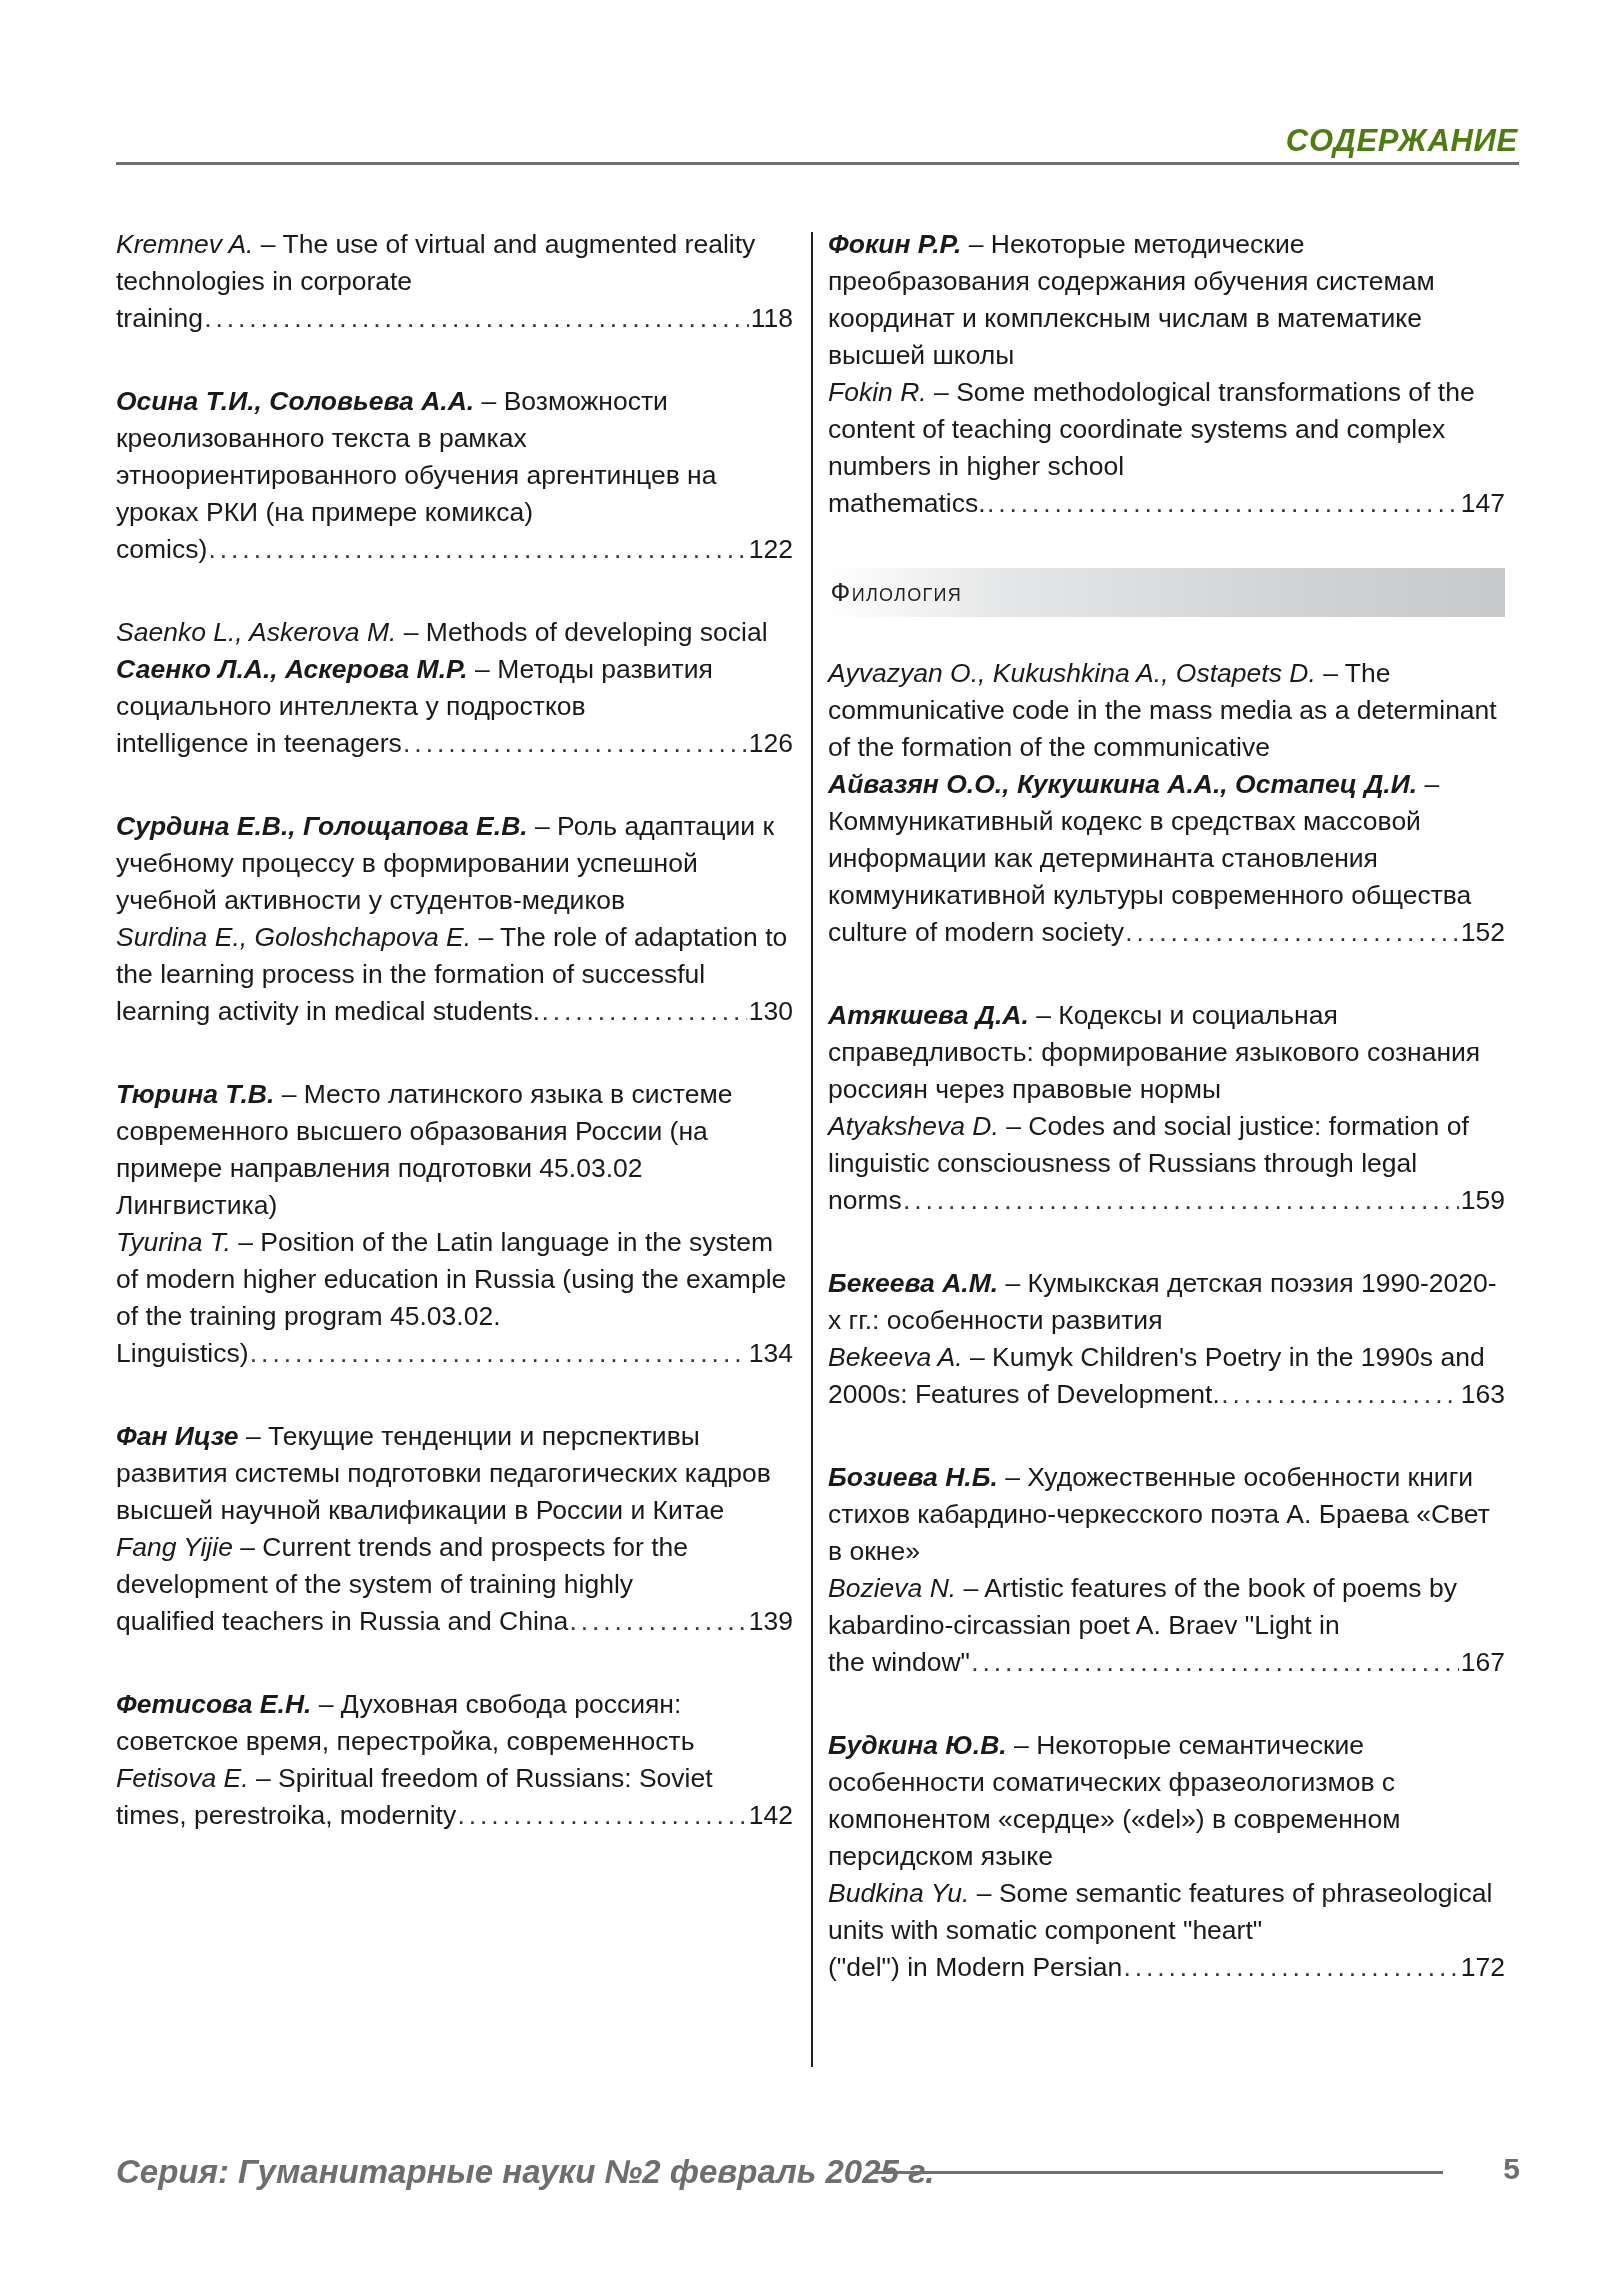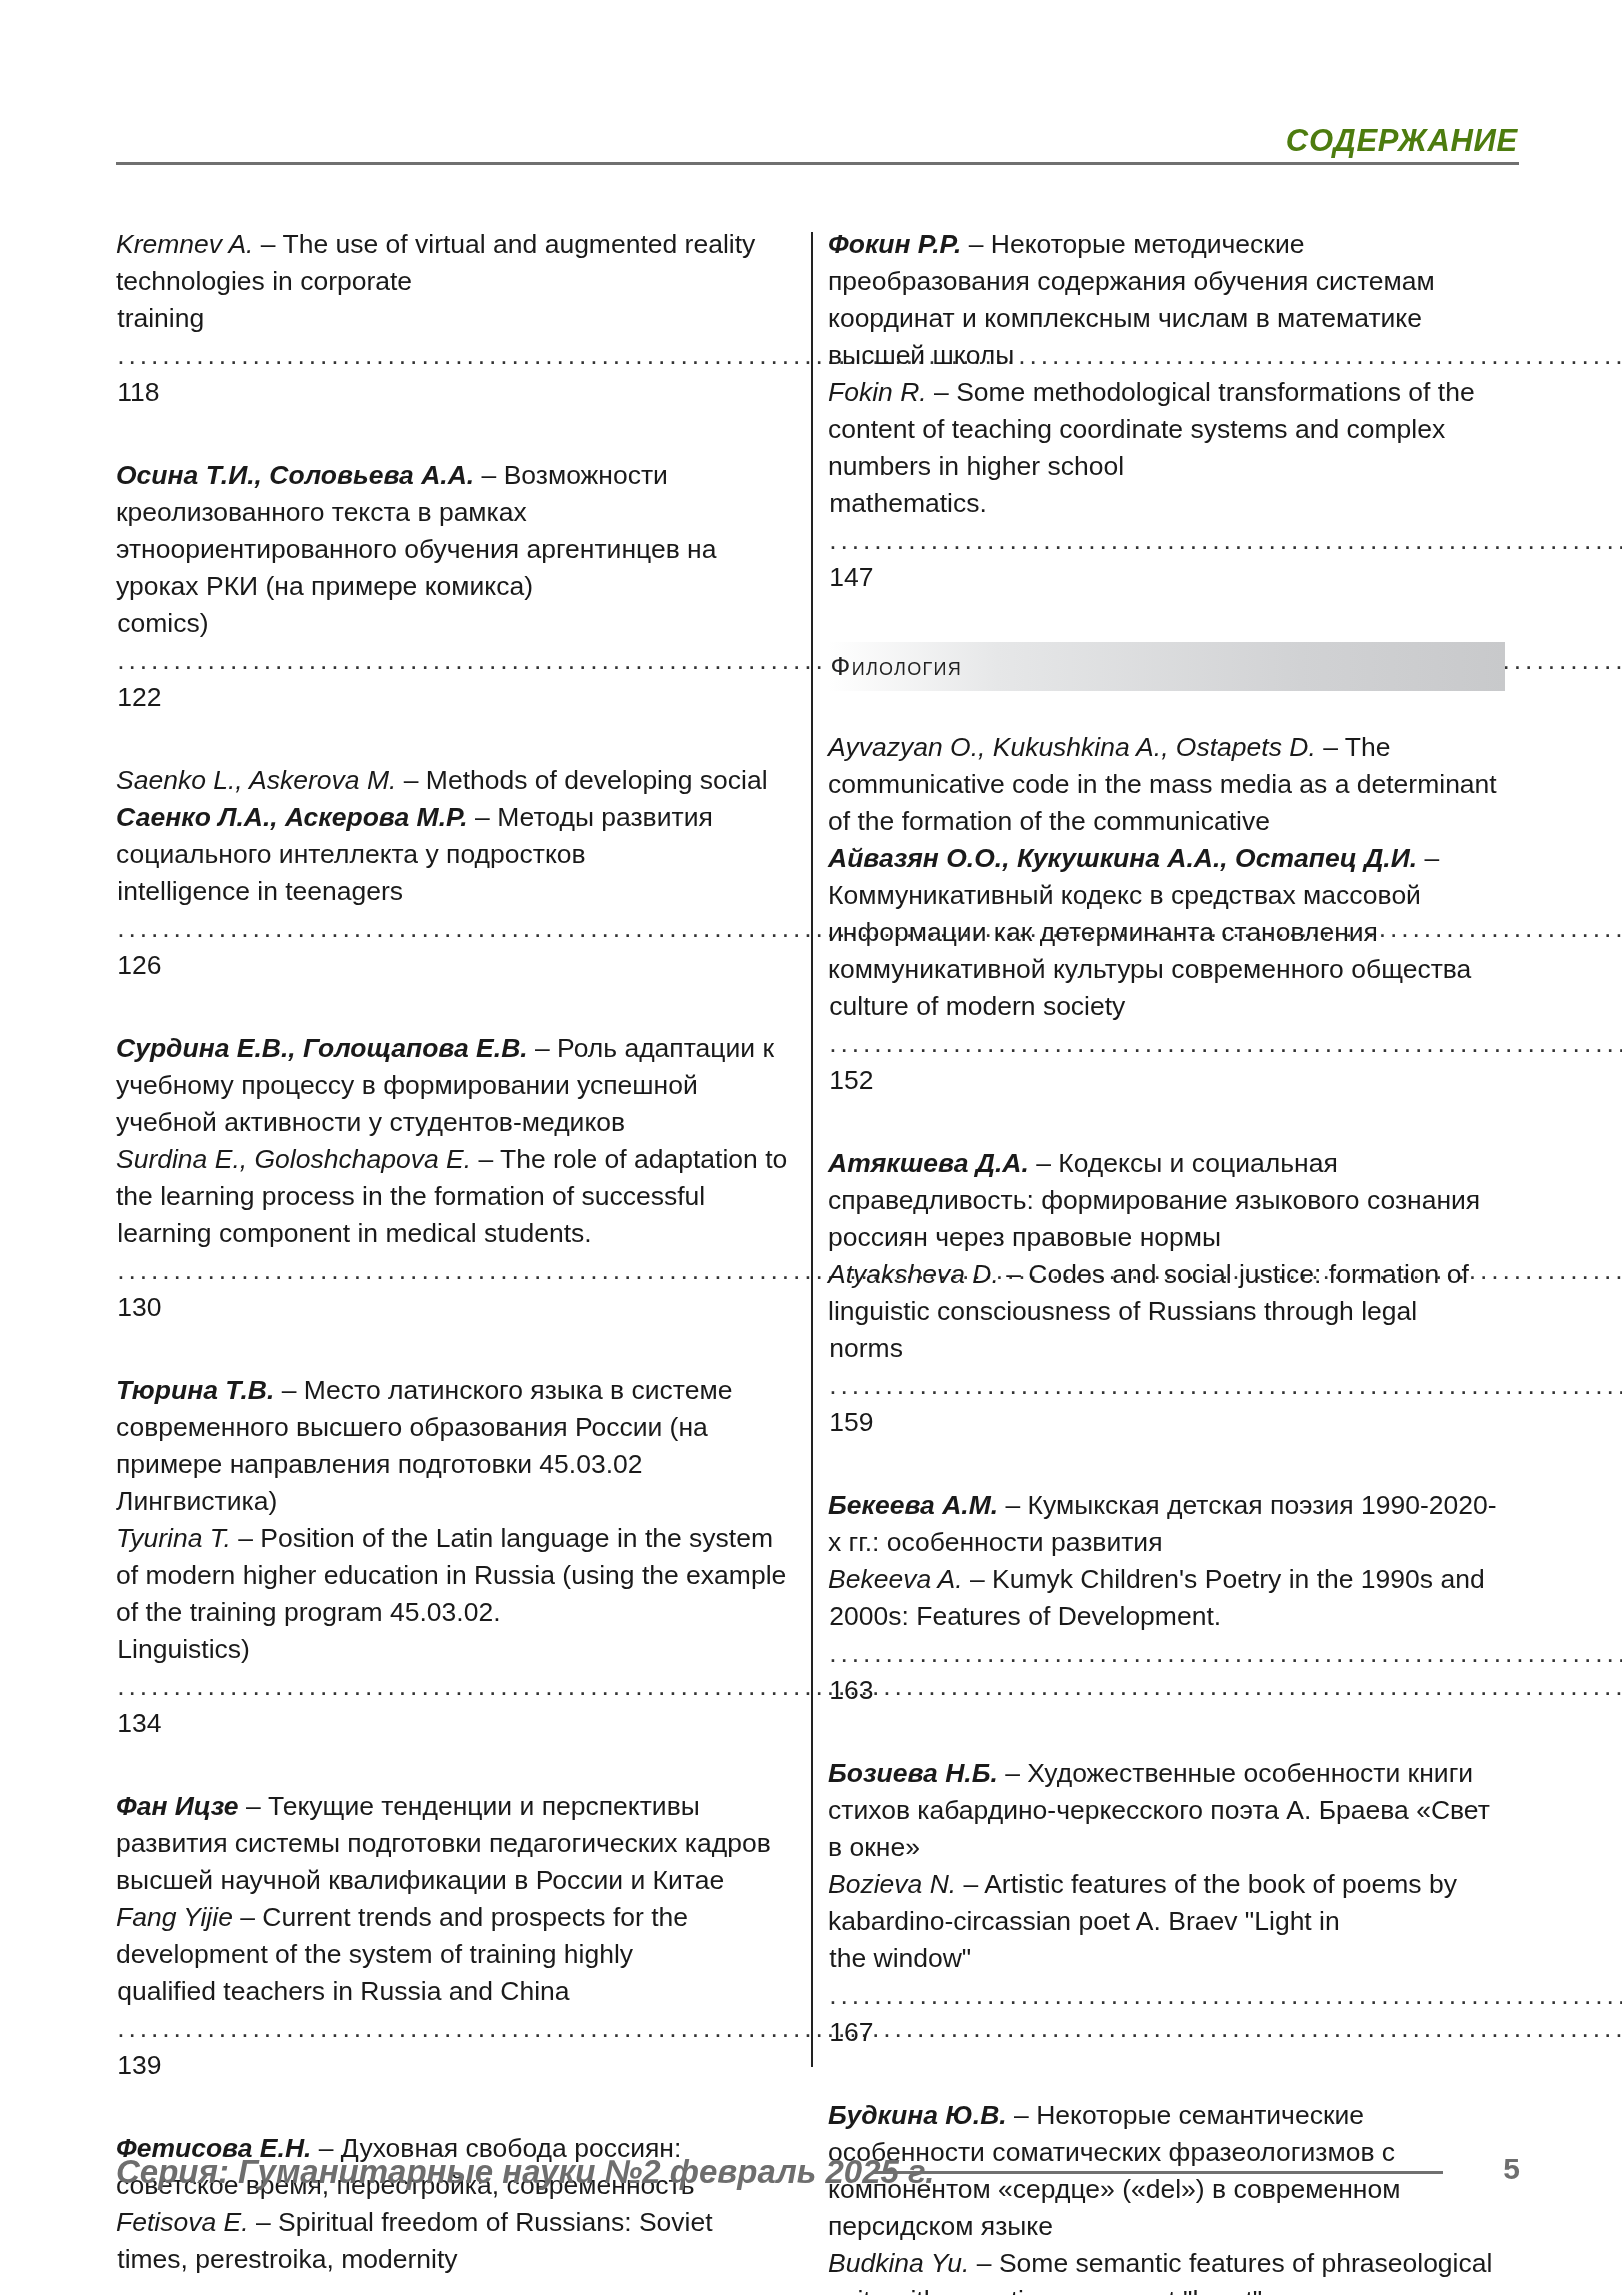--- a/index.html
+++ b/index.html
@@ -9,21 +9,21 @@
                   font-weight: bold; color: #4d7c0f; letter-spacing: 0.7px; }
   .header-rule { position: absolute; left: 116px; top: 162px; width: 1403px; height: 2.6px; background: #707070; }
   .col-divider { position: absolute; left: 811px; top: 232px; width: 2px; height: 1835px; background: #222; }
   .col { position: absolute; top: 226px; width: 677px; }
   .col-left { left: 116px; }
   .col-right { left: 828px; }
   .entry { font-size: 26.5px; line-height: 37px; margin-bottom: 46px; }
   .entry .ru-authors { font-weight: bold; font-style: italic; }
   .entry .en-authors { font-style: italic; }
   .entry .line { display: block; }
-  .entry .last { display: flex; align-items: baseline; white-space: nowrap; flex-direction: column; }
+  .entry .last { display: flex; align-items: baseline; white-space: nowrap; }
   .entry .last .txt { flex: 0 0 auto; }
   .entry .last .dots { flex: 1 1 auto; overflow: hidden; margin: 0 1.3px; letter-spacing: 3.9px; color: #333; }
   .entry .last .dots::before { content: "........................................................................................................................................................"; }
   .entry .last .page { flex: 0 0 auto; }
   .section-bar { height: 49px; margin: 39px 0 38px 0;
                  background: linear-gradient(to right, #ffffff 0%, #e6e7e8 25%, #d1d2d4 70%, #c8c9cb 100%);
                  display: flex; align-items: center; padding-left: 2.6px; }
   .section-bar span { font-size: 26px; font-weight: normal; letter-spacing: 1.3px; color: #222; font-variant: small-caps; }
   .footer-series { position: absolute; left: 116px; top: 2153px; font-size: 33px; font-style: italic; font-weight: bold; color: #6e6e6e; }
   .footer-rule { position: absolute; left: 874px; top: 2171px; width: 569px; height: 2.6px; background: #707070; }
@@ -59,21 +59,21 @@
       <span class="last">
         <span class="txt">intelligence in teenagers</span>
         <span class="dots"></span>
         <span class="page">126</span>
       </span>
     </div>
     <div class="entry">
       <span class="line"><span class="ru-authors">Сурдина Е.В., Голощапова Е.В.</span><span> – Роль адаптации к учебному процессу в формировании успешной учебной активности у студентов-медиков</span></span>
       <span class="line"><span class="en-authors">Surdina E., Goloshchapova E.</span><span> – The role of adaptation to the learning process in the formation of successful</span></span>
       <span class="last">
-        <span class="txt">learning component in medical students.</span>
+        <span class="txt">learning activity in medical students.</span>
         <span class="dots"></span>
         <span class="page">130</span>
       </span>
     </div>
     <div class="entry">
       <span class="line"><span class="ru-authors">Тюрина Т.В.</span><span> – Место латинского языка в системе современного высшего образования России (на примере направления подготовки 45.03.02 Лингвистика)</span></span>
       <span class="line"><span class="en-authors">Tyurina T.</span><span> – Position of the Latin language in the system of modern higher education in Russia (using the example of the training program 45.03.02.</span></span>
       <span class="last">
         <span class="txt">Linguistics)</span>
         <span class="dots"></span>

